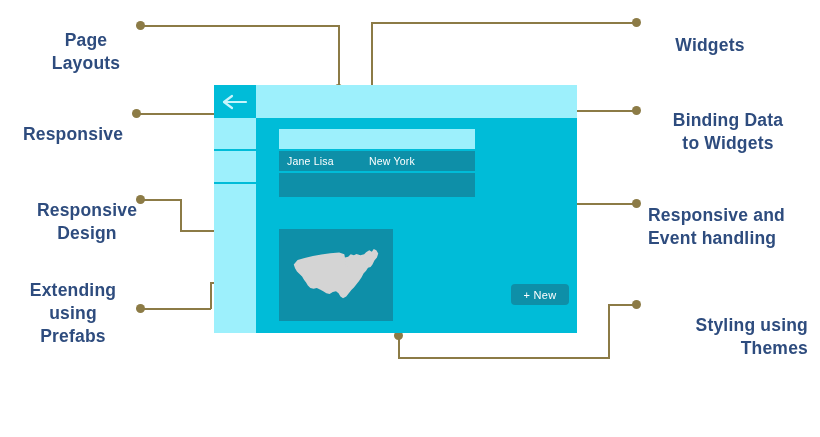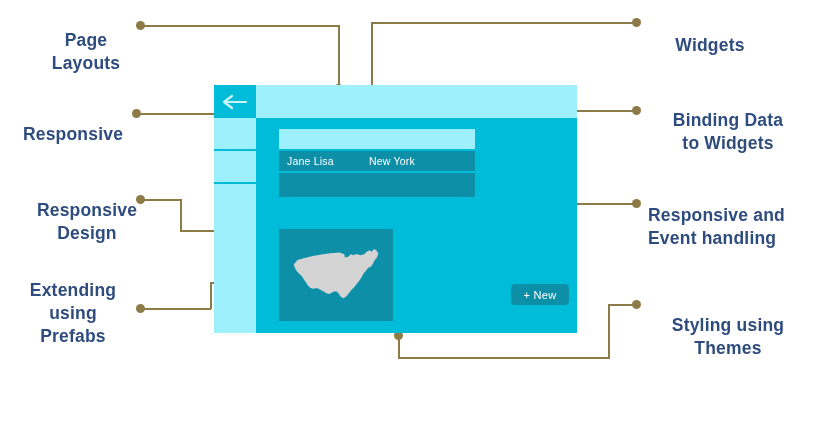--- a/index.html
+++ b/index.html
@@ -184,21 +184,21 @@
 <div class="callout right" style="left:648px; top:86px; width:160px; text-align:center;">
   <span>Binding  Data
 to Widgets</span>
 </div>
 
 <div class="callout right" style="left:648px; top:181px; width:165px; text-align:left;">
   <span>Responsive  and
 Event handling</span>
 </div>
 
-<div class="callout right" style="left:648px; top:291px; width:160px; text-align:center;">
+<div class="callout right" style="left:648px; top:291px; width:160px; text-align:right;">
   <span>Styling using
 Themes</span>
 </div>
 
 <div class="dot" style="left:136px; top:21px;"></div>
 <div class="leader h" style="left:141px; top:25px; width:198px;"></div>
 <div class="leader v" style="left:338px; top:25px; height:63px;"></div>
 <div class="dot" style="left:334px; top:84px;"></div>
 
 <div class="dot" style="left:132px; top:109px;"></div>

